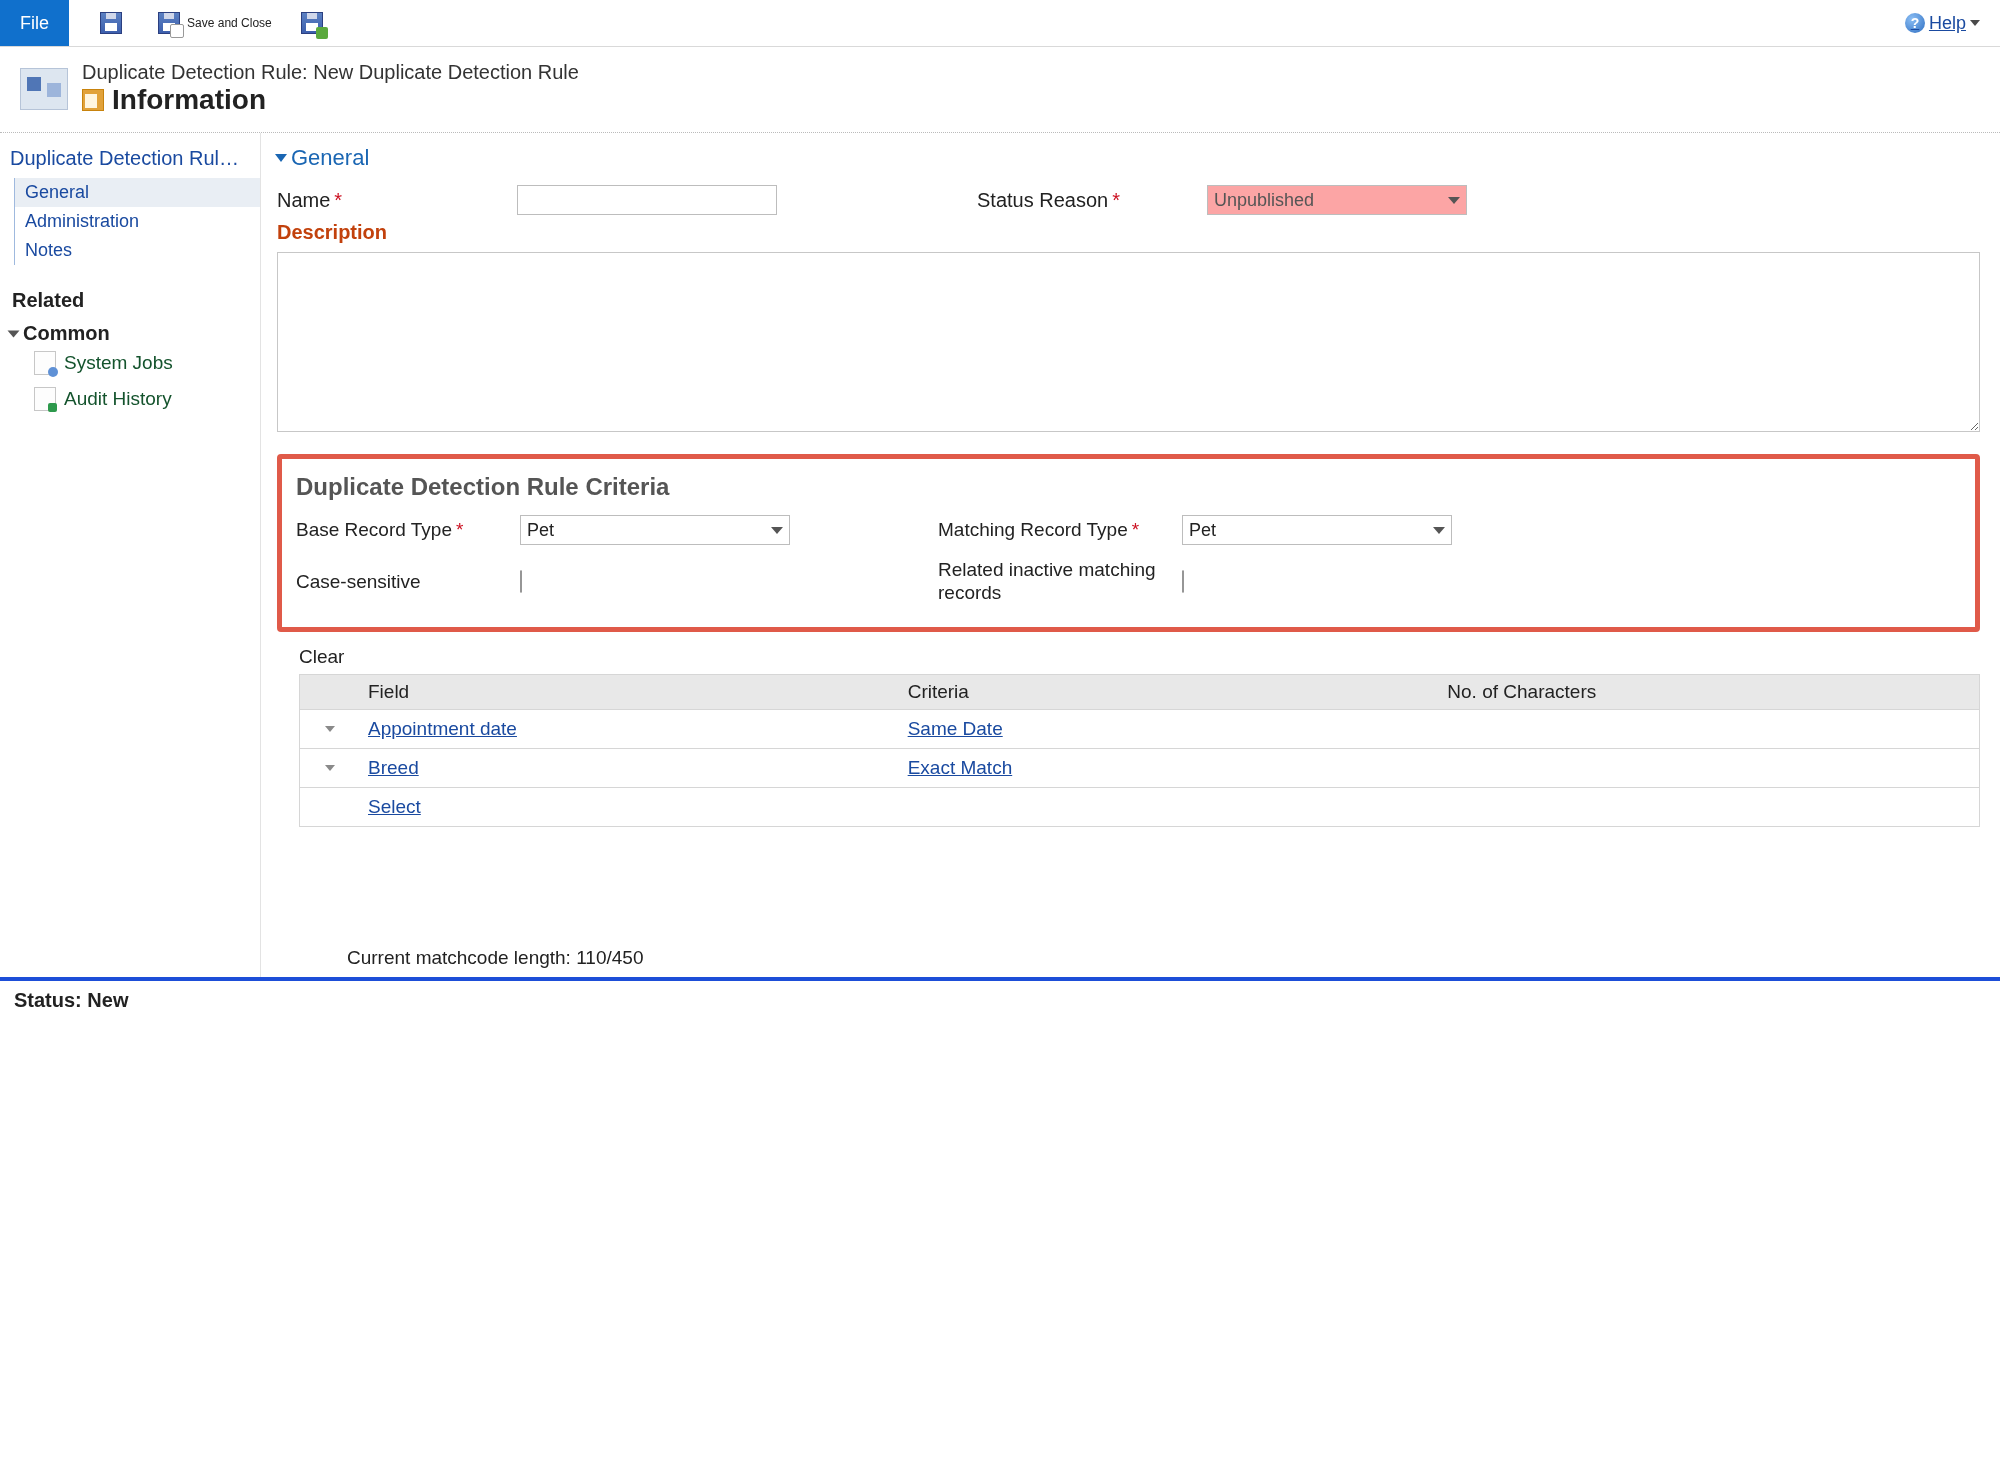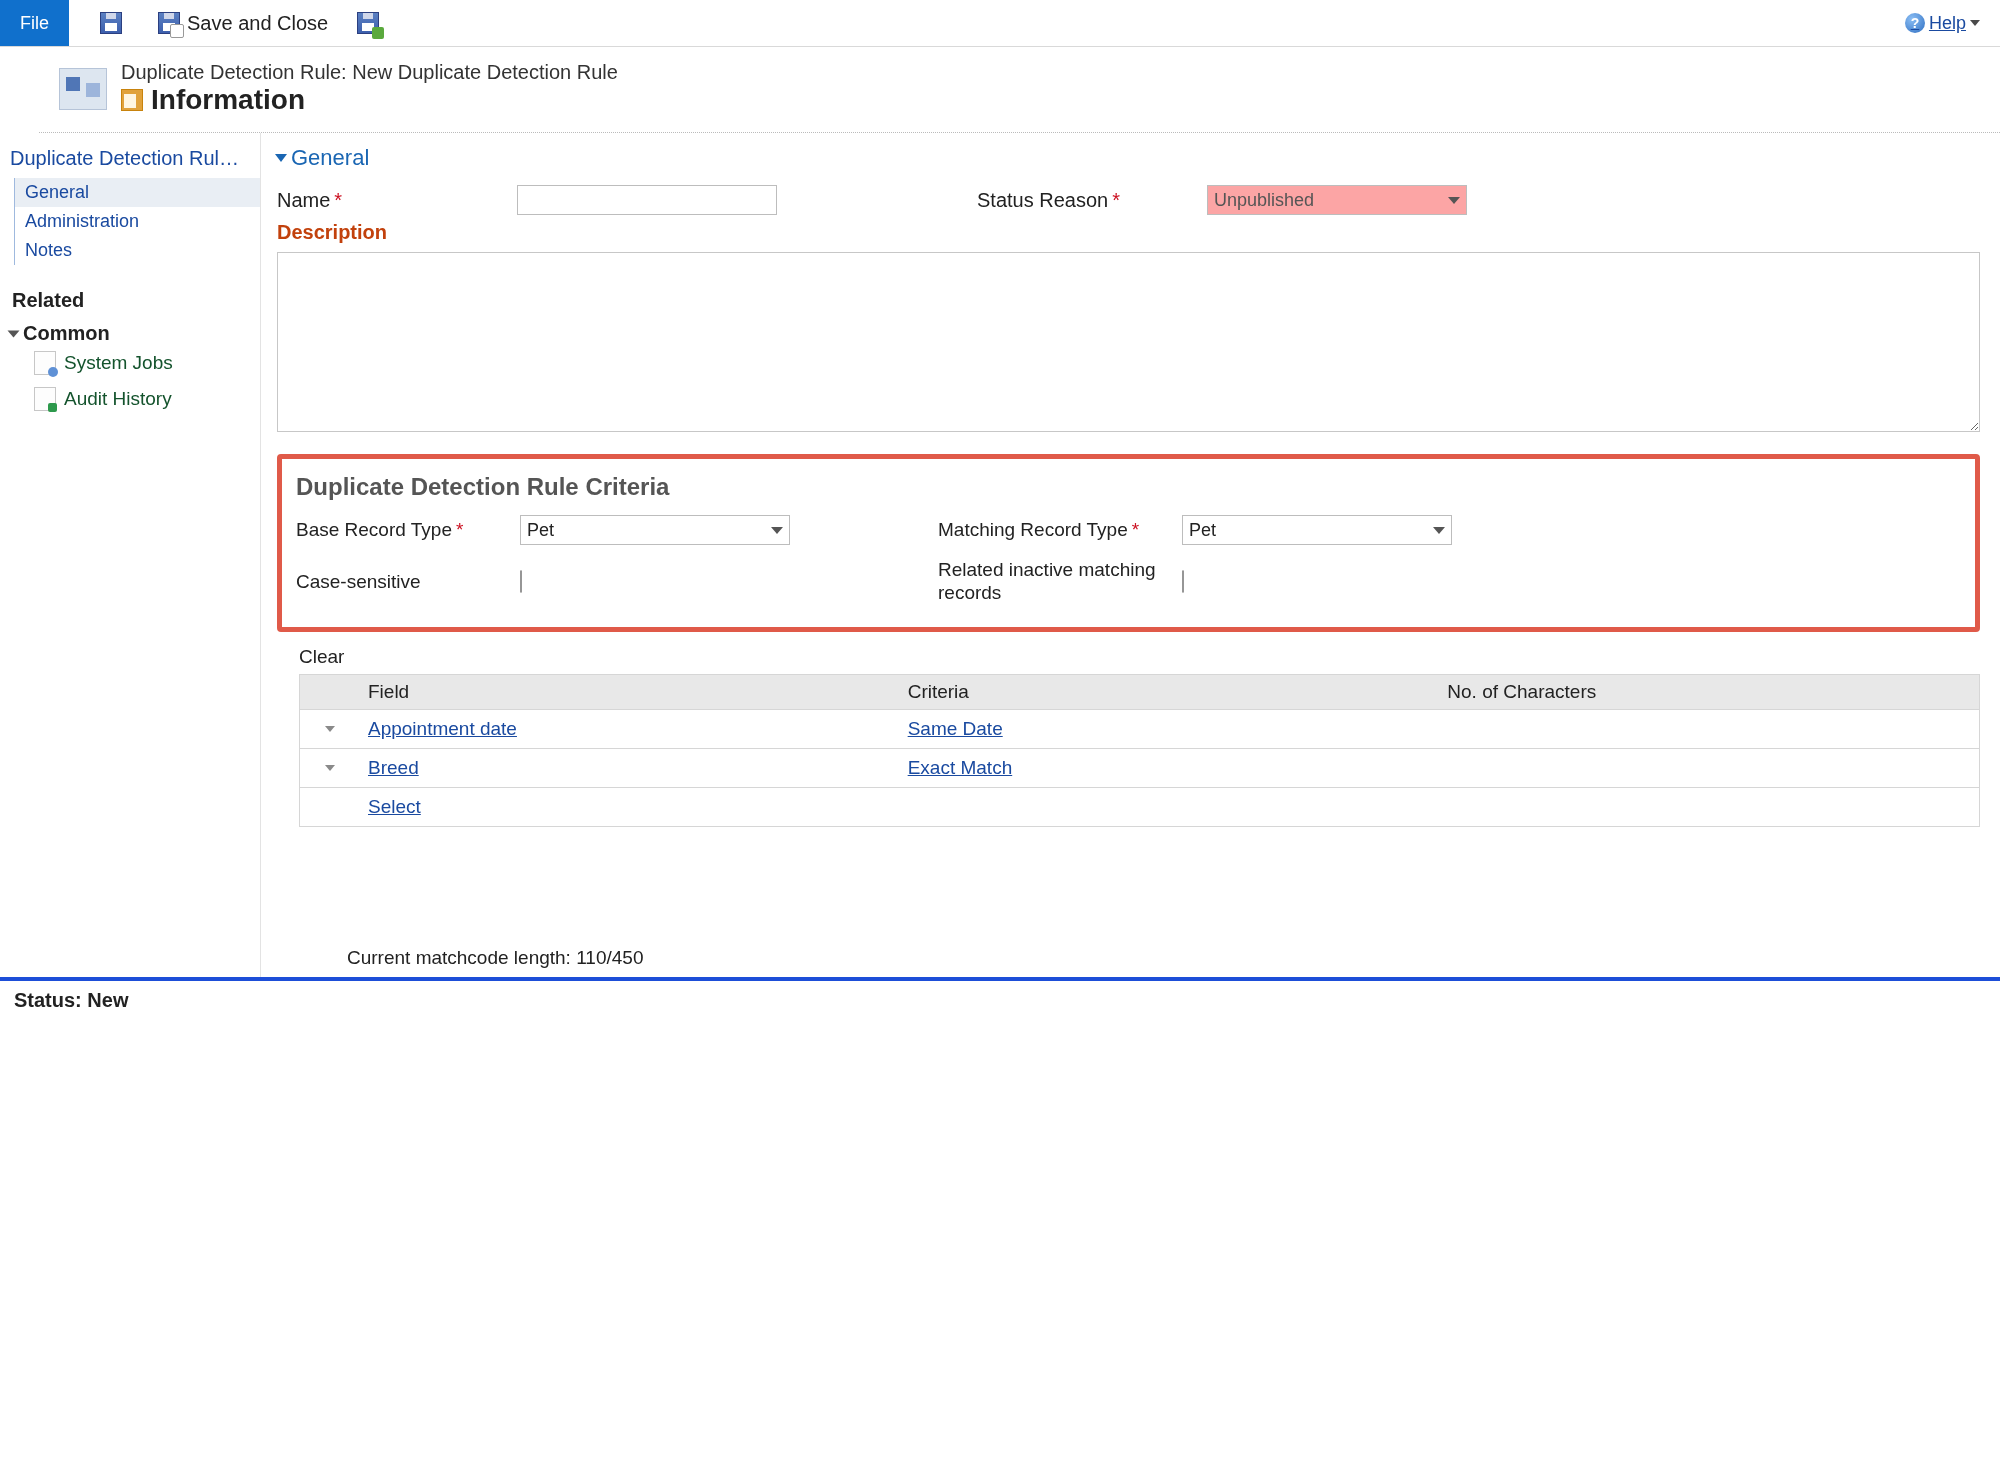--- a/index.html
+++ b/index.html
@@ -30,21 +30,21 @@
     display: flex;
     align-items: center;
     height: 100%;
     box-sizing: border-box;
   }
   .tb-item {
     display: flex;
     align-items: center;
     margin-right: 28px;
     cursor: pointer;
-    font-size: 20px;
+    font-size: 12px;
     color: #222;
   }
   .tb-icon {
     width: 24px;
     height: 24px;
     display: inline-flex;
     align-items: center;
     justify-content: center;
     margin-right: 6px;
     position: relative;
@@ -108,21 +108,20 @@
     border-left:5px solid transparent;
     border-right:5px solid transparent;
     border-top:6px solid #4a4a4a;
   }
   
   .header-band {
     display:flex;
     align-items:center;
     padding: 14px 0 16px 20px;
     border-bottom: 1px dotted #bbb;
-    margin-left: 39px;
   }
   .entity-icon {
     width:46px;height:40px;
     background:#dde6f0;border:1px solid #b6c4d8;
     margin-right:14px;position:relative;
   }
   .entity-icon::before {
     content:"";position:absolute;left:6px;top:8px;width:14px;height:14px;background:#5076b6;
   }
   .entity-icon::after {

